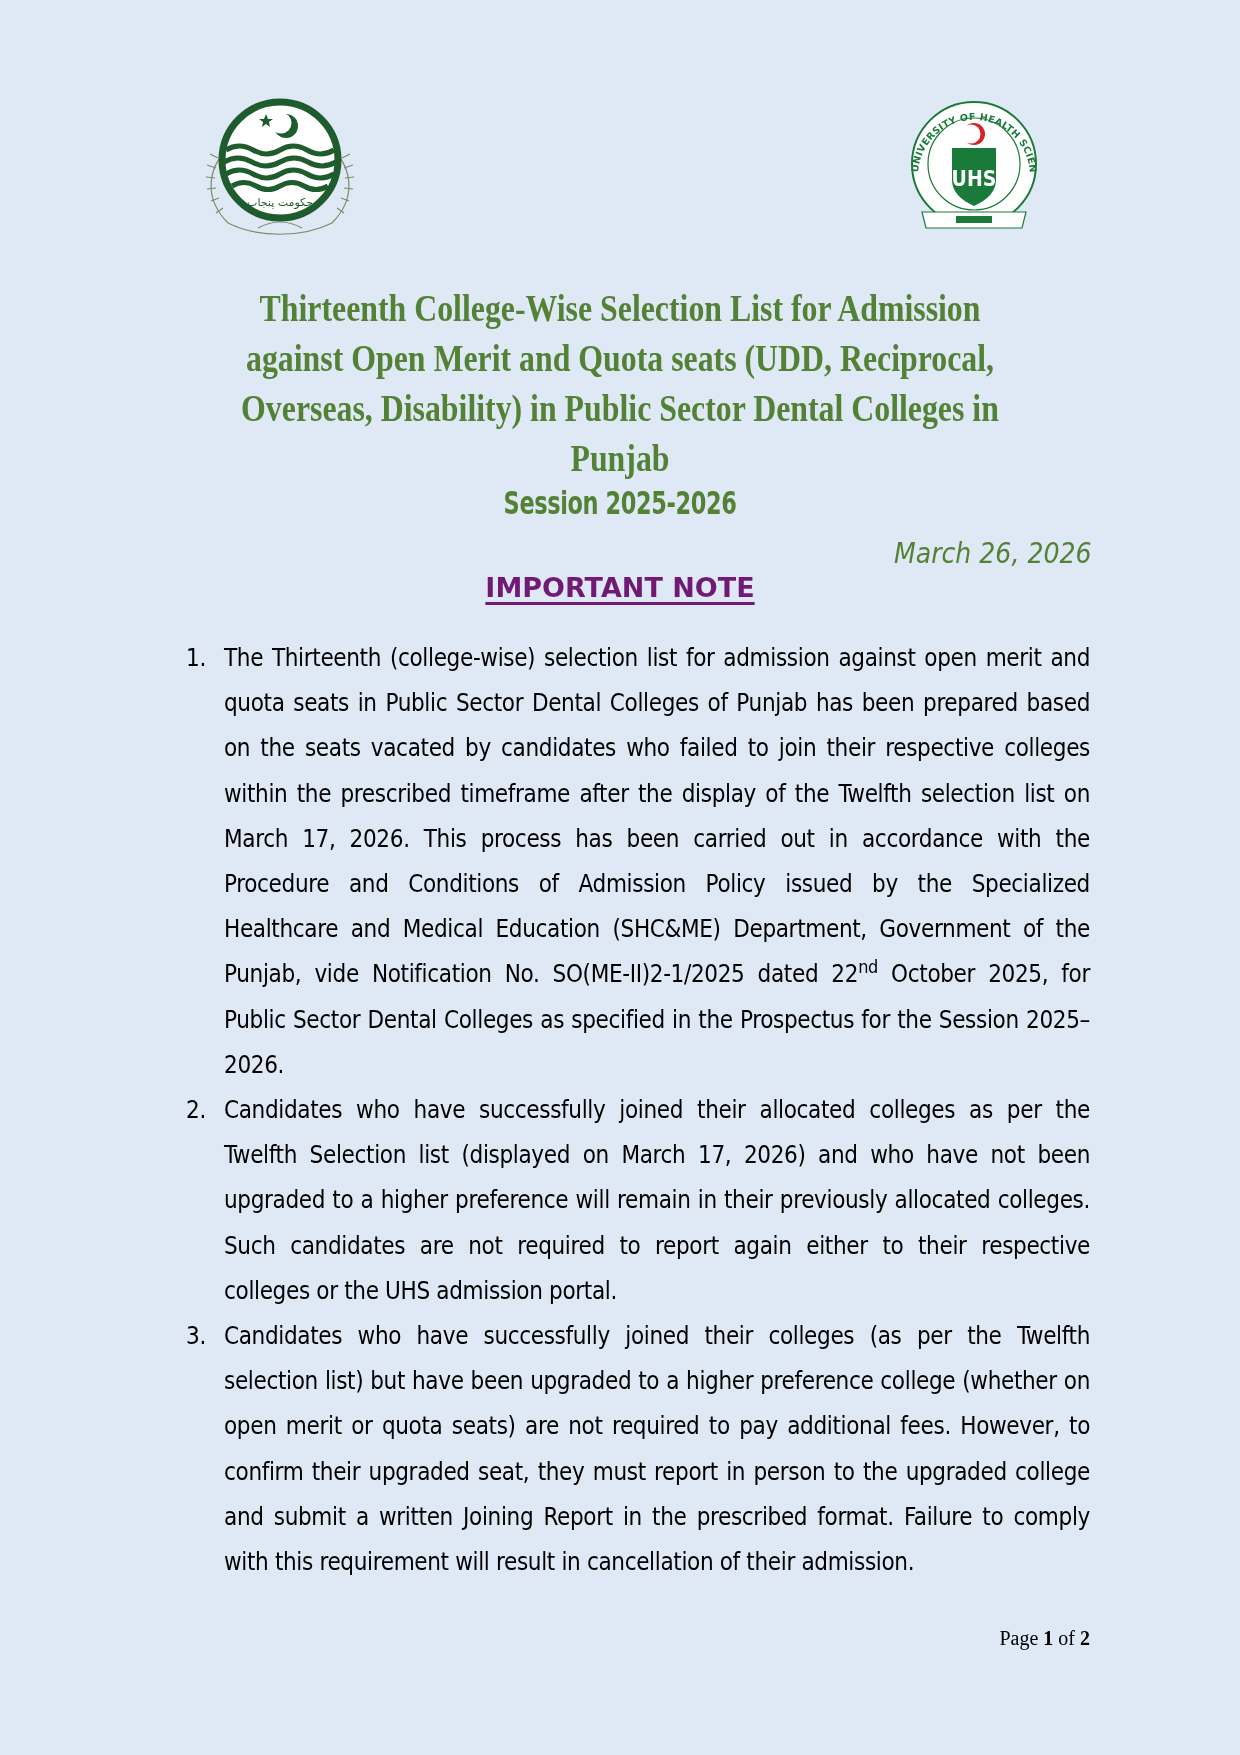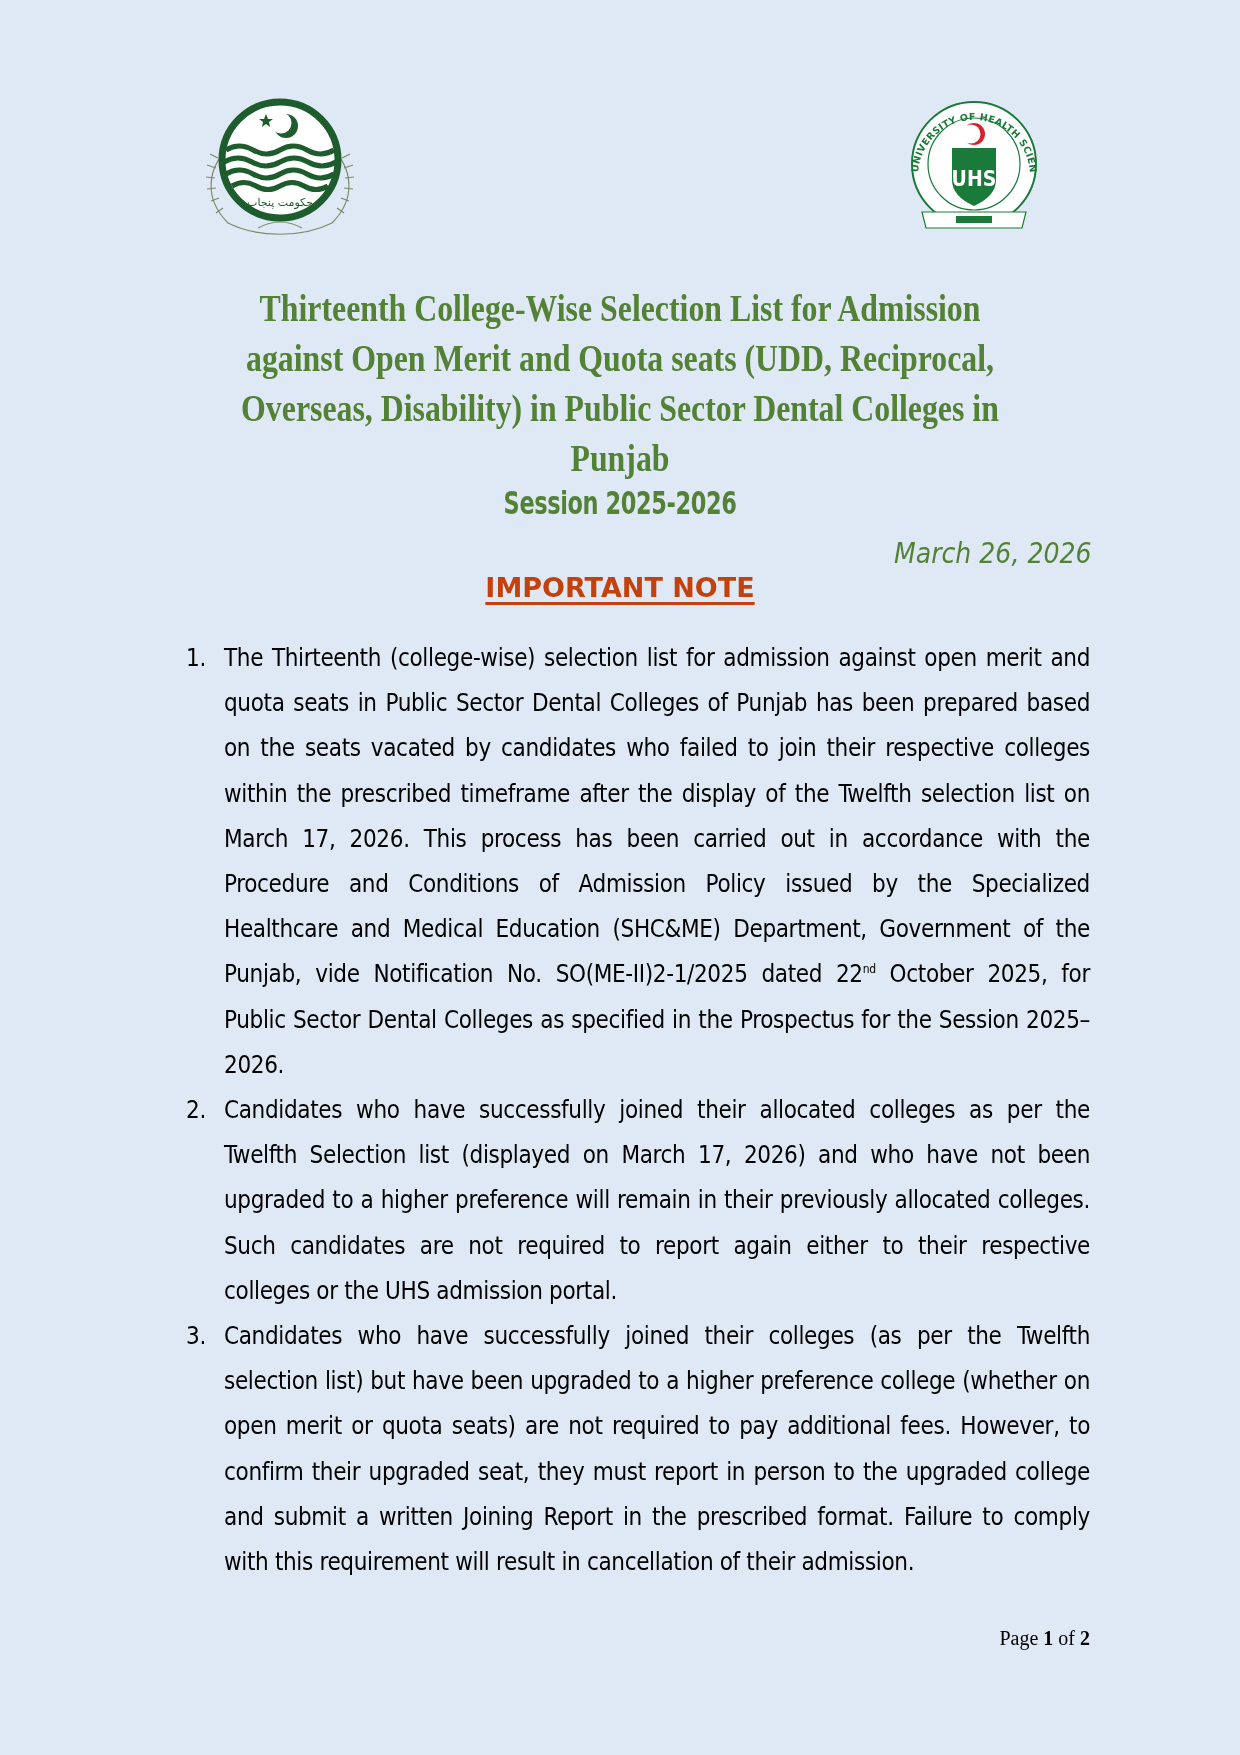--- a/index.html
+++ b/index.html
@@ -19,30 +19,30 @@
     position:absolute; left:0; width:1240px; top:484px; text-align:center;
     font-family:"DejaVu Sans Condensed","DejaVu Sans",sans-serif; font-weight:bold;
     color:#538135; font-size:32px; transform:scaleX(0.78); letter-spacing:-0.5px;
   }
   .date {
     position:absolute; right:148px; top:537px; font-style:italic; color:#538135;
     font-size:28px; font-family:"DejaVu Sans","Liberation Sans",sans-serif; transform:scaleX(0.9); transform-origin:right;
   }
   .heading {
     position:absolute; left:0; width:1240px; top:572px; text-align:center;
-    font-weight:bold; font-size:27px; color:#c2410c; font-family:"DejaVu Sans","Liberation Sans",sans-serif;
+    font-weight:bold; font-size:27px; color:#701a75; font-family:"DejaVu Sans","Liberation Sans",sans-serif;
   }
   .heading span { text-decoration:underline; text-decoration-thickness:3px; text-underline-offset:5px; }
   .notes { position:absolute; left:186px; top:636px; width:904px; }
   .note {
     position:relative; padding-left:38px; font-size:24px; line-height:45.2px; color:#000;
     text-align:justify; font-family:"DejaVu Sans Condensed","DejaVu Sans",sans-serif; letter-spacing:-0.35px;
   }
   .note-num { position:absolute; left:0; top:0; }
-  sup { font-size:12px; line-height:0; }
+  sup { font-size:18px; line-height:0; }
   .footer { position:absolute; right:150px; top:1627px; font-size:20px; color:#000; font-family:Liberation Serif, serif; }
   .footer b { font-weight:bold; }
 </style>
 </head>
 <body>
 
 <div class="logo-left">
   <svg width="184" height="150" viewBox="0 0 184 150">
 
     <g fill="none" stroke="#7c8a6a" stroke-width="1.2">

